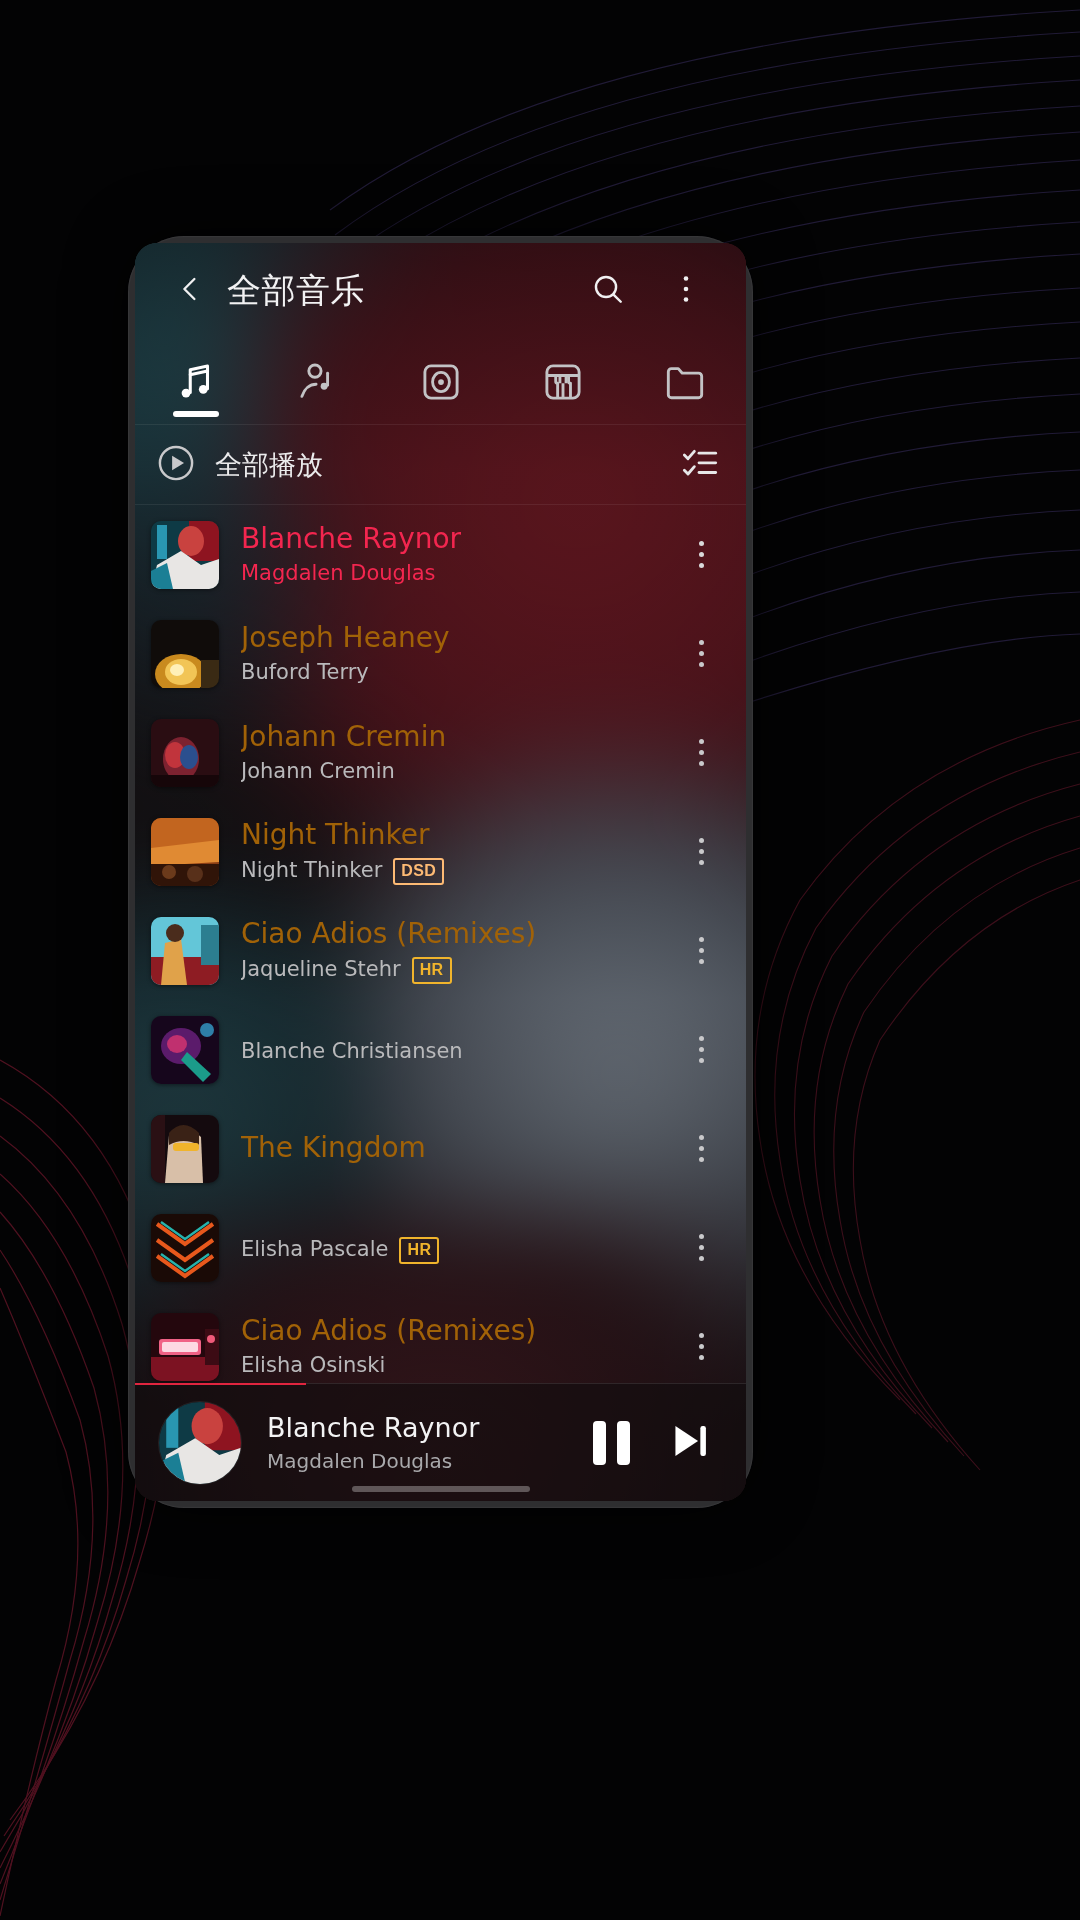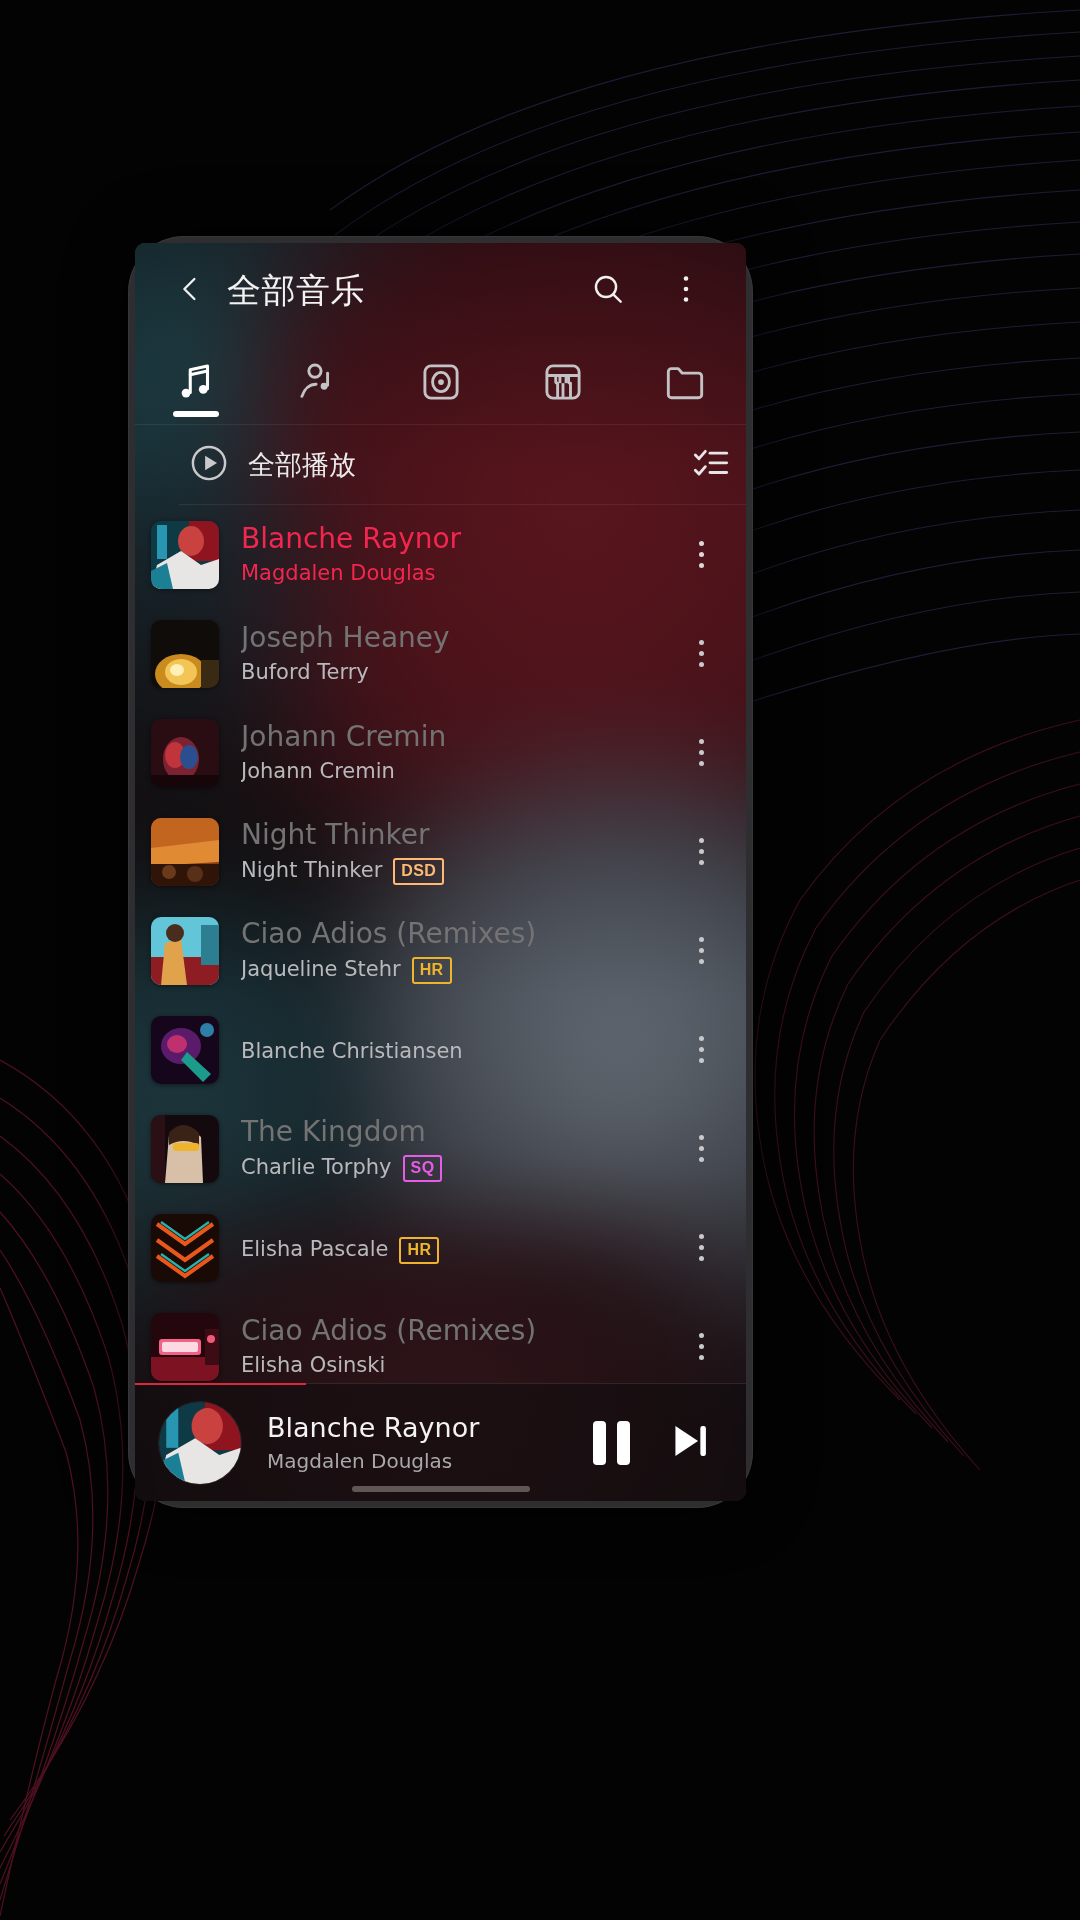--- a/index.html
+++ b/index.html
@@ -18,21 +18,21 @@
     position:absolute; left:128px; top:236px;
     width:625px; height:1272px;
     border-radius:56px;
     background:#2e2e30;
     padding:7px;
     box-shadow:0 0 60px rgba(0,0,0,.85), 0 0 2px rgba(255,255,255,.16) inset;
   }
   #screen{
     position:relative;
     width:100%; height:100%;
-    border-radius:10px;
+    border-radius:22px;
     overflow:hidden;
     background:#151214;
   }
   
   .ambience{ position:absolute; inset:-40px; filter:blur(46px); opacity:1; }
   .amb-a{ position:absolute; left:-10%; top:-8%; width:62%; height:46%;
           background:radial-gradient(circle at 40% 40%, #2d6d78 0%, #1d4b55 45%, rgba(20,40,46,0) 72%); }
   .amb-b{ position:absolute; left:22%; top:-14%; width:96%; height:66%;
           background:radial-gradient(circle at 50% 55%, #8d1d29 0%, #6a1722 48%, rgba(60,15,22,0) 76%); }
   .amb-c{ position:absolute; left:34%; top:36%; width:84%; height:58%;
@@ -59,34 +59,34 @@
   
   .tabs{ height:86px; display:flex; align-items:center; flex:0 0 auto;
          border-bottom:1px solid rgba(255,255,255,.07); }
   .tab{ flex:1; height:100%; display:flex; flex-direction:column; align-items:center; justify-content:center;
         position:relative; }
   .tab .ind{ position:absolute; bottom:7px; width:46px; height:6px; border-radius:4px; background:transparent; }
   .tab.active .ind{ background:#ffffff; }
   .tab svg{ display:block; }
 
   
-  .playall{ height:80px; display:flex; align-items:center; padding:0 9px; flex:0 0 auto;
-            border-bottom:1px solid rgba(255,255,255,.07);margin-left:44px; }
+  .playall{ height:80px; display:flex; align-items:center; padding:0 20px; flex:0 0 auto;
+            border-bottom:1px solid rgba(255,255,255,.07); }
   .playall-left{ display:flex; align-items:center; gap:18px; flex:1; }
   .playall-label{ color:#ebebec; font-size:27px;
                   font-family:"DejaVu Sans","Liberation Sans",sans-serif; }
 
   
   .list{ flex:1 1 auto; overflow:hidden; }
   .row{ height:99px; display:flex; align-items:center; padding:0 22px 0 16px; }
   .art{ width:68px; height:68px; border-radius:10px; flex:0 0 auto; overflow:hidden; position:relative;
         box-shadow:0 1px 4px rgba(0,0,0,.5); }
   .art svg{ display:block; }
   .meta{ flex:1; min-width:0; margin-left:22px; }
-  .t1{ font-size:28px; color:#737373; white-space:nowrap; overflow:hidden; text-overflow:ellipsis;
+  .t1{ font-size:28px; color:#a16207; white-space:nowrap; overflow:hidden; text-overflow:ellipsis;
        font-family:"DejaVu Sans","Liberation Sans",sans-serif; line-height:1.22; }
   .t2{ font-size:21px; color:#b9b9bb; margin-top:5px; display:flex; align-items:center; gap:11px;
        white-space:nowrap; overflow:hidden;
        font-family:"DejaVu Sans","Liberation Sans",sans-serif; line-height:1.2; }
   .row.playing .t1,.row.playing .t2{ color:#f3264f; }
   .badge{ font-size:16px; line-height:1; padding:3px 6px 4px; border-radius:3px;
           border:2px solid currentColor; font-weight:700; letter-spacing:.4px;
           font-family:"Liberation Sans",sans-serif; }
   .b-dsd{ color:#fdba74; }
   .b-hr { color:#f0b42c; }
@@ -442,24 +442,20 @@
               <svg width="68" height="68" viewBox="0 0 68 68">
                 <rect width="68" height="68" fill="#140a0e"></rect>
                 <path d="M18 20 Q34 6 50 22 L52 68 L14 68 Z" fill="#d8bfa8"></path>
                 <path d="M18 18 Q32 2 48 18 L48 30 Q32 22 18 30 Z" fill="#3a2216"></path>
                 <rect x="22" y="28" width="26" height="8" rx="3" fill="#f0b42c"></rect>
                 <rect x="0" y="0" width="14" height="68" fill="#2a1014"></rect>
               </svg>
             </div>
             <div class="meta">
               <div class="t1">The Kingdom</div>
-              <div class="t2">
-                <span>Charlie Torphy</span>
-                <span class="badge b-sq">SQ</span>
-              </div>
             </div>
             <div class="kebab">
                 <i></i>
                 <i></i>
                 <i></i>
               </div>
           </div>
 
           <div class="row">
             <div class="art">

